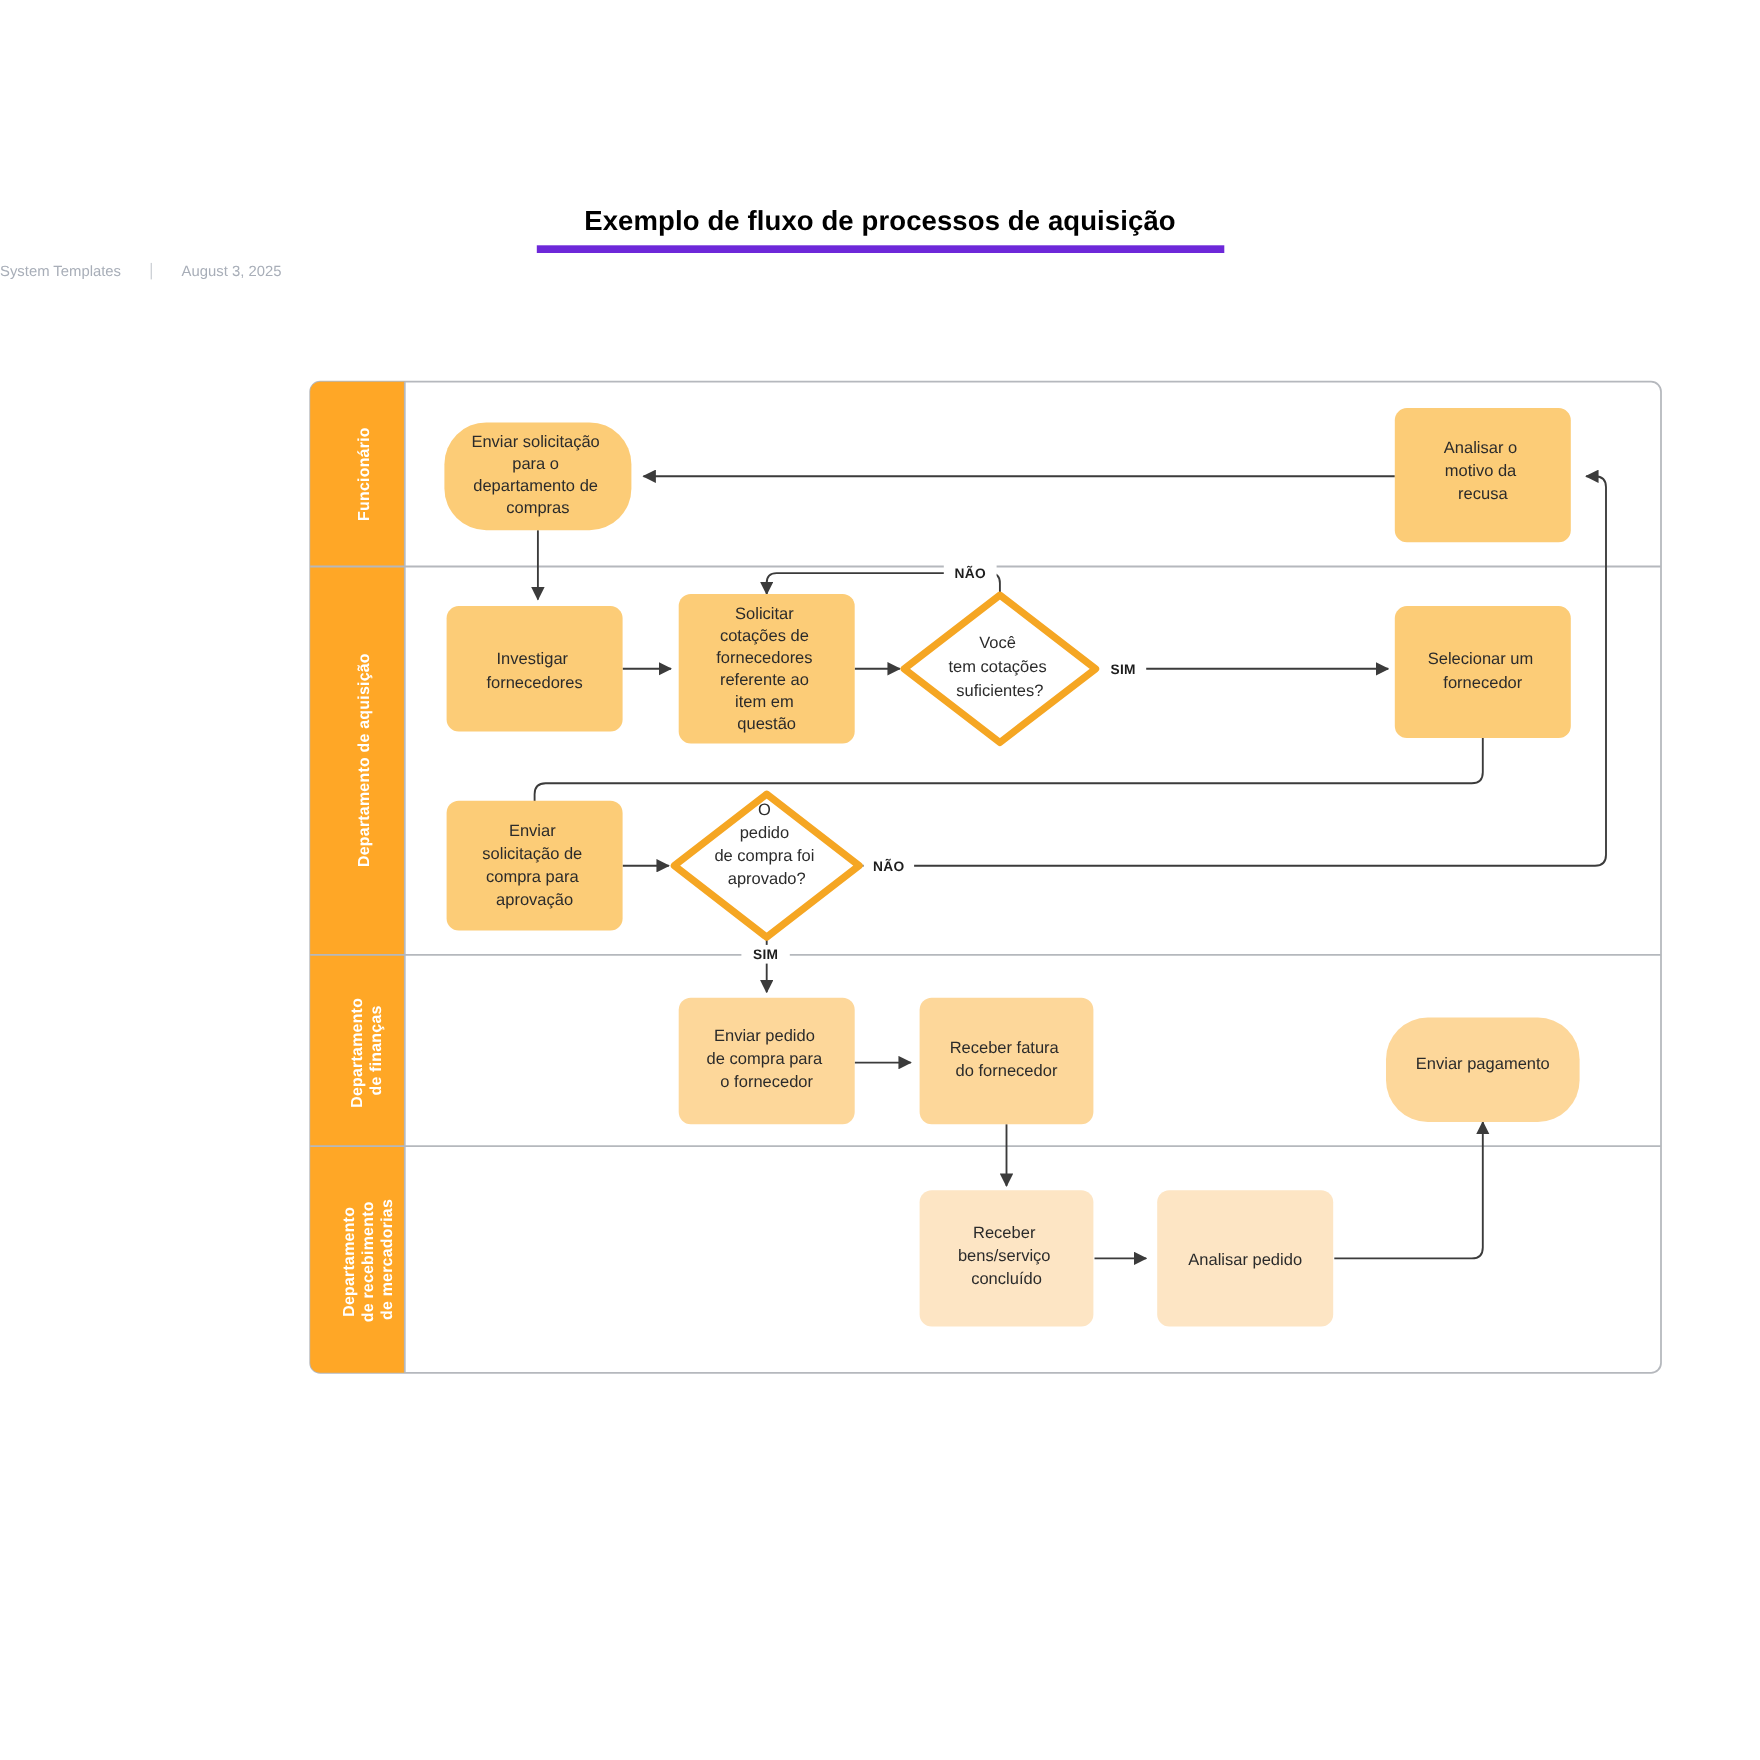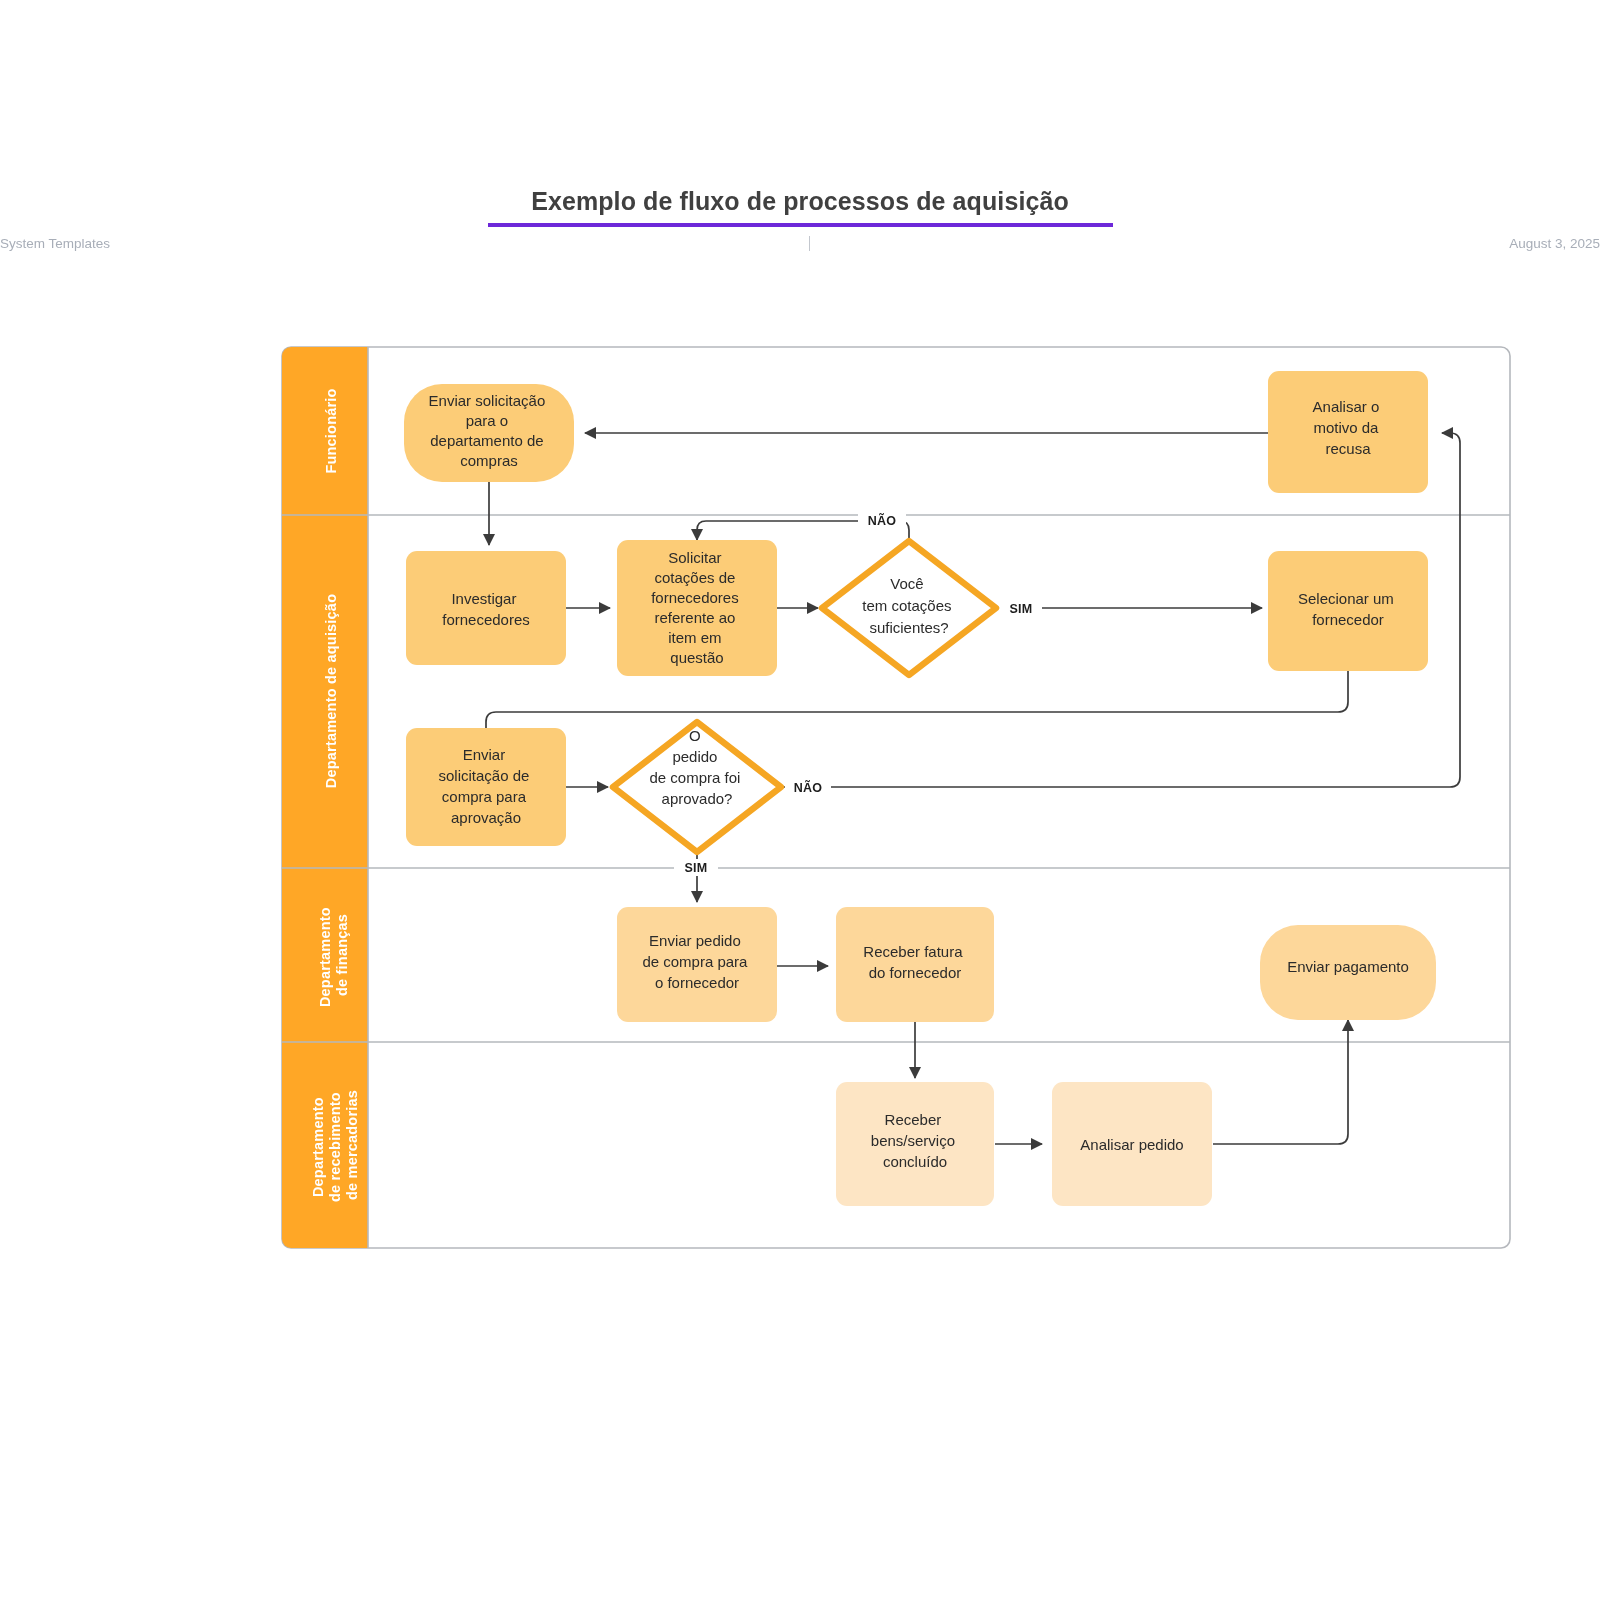--- a/index.html
+++ b/index.html
@@ -16,34 +16,34 @@
   }
   
   #doc-header {
     position: absolute;
     left: 0; right: 0; top: 186px;
     text-align: center;
   }
   #doc-title {
     font-size: 25px;
     font-weight: bold;
-    color: #404040;
+    color: #000000;
     letter-spacing: 0.1px;
     line-height: 30px;
     margin: 0 auto;
     width: 625px;
     padding-bottom: 7px;
-    border-bottom: 4px solid #6d28d9;
+    border-bottom: 7px solid #6d28d9;
   }
   #doc-sub {
     margin-top: 9px;
     font-size: 13.5px;
     color: #a8aeb8;
     display: flex;
-    justify-content: space-between;
+    justify-content: flex-start;
     align-items: center;
     gap: 27px;
   }
   #doc-sub .divider {
     display: inline-block;
     width: 1px; height: 15px;
     background: #c3c7ce;
   }
   
   #diagram { position: absolute; left: 0; top: 0; }

